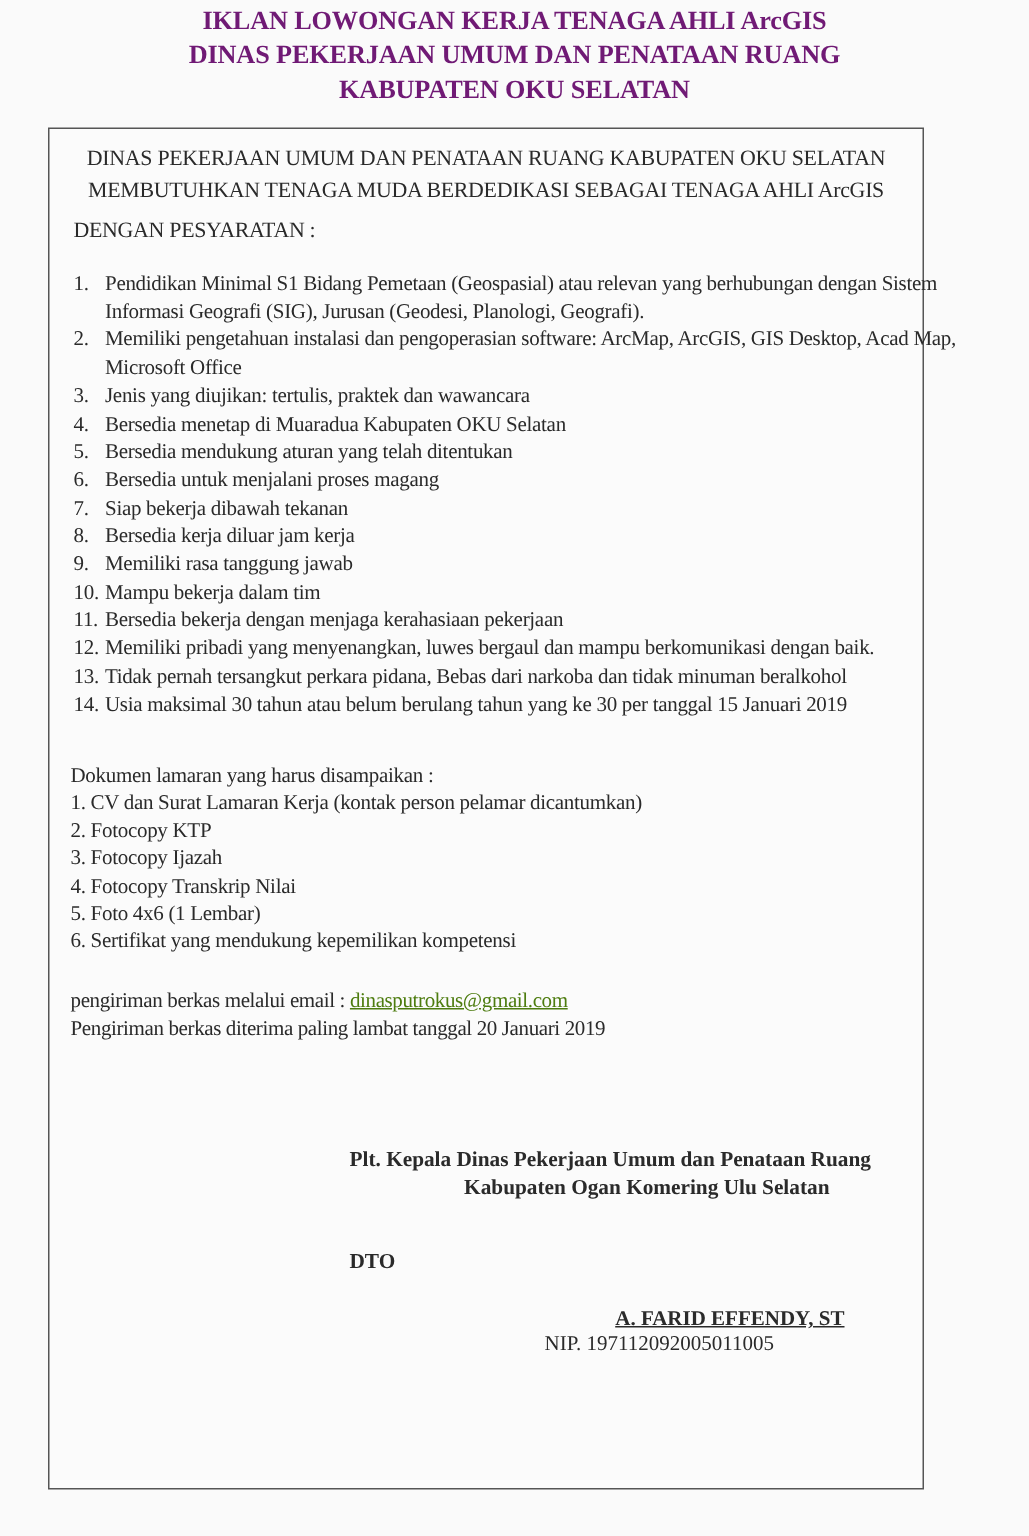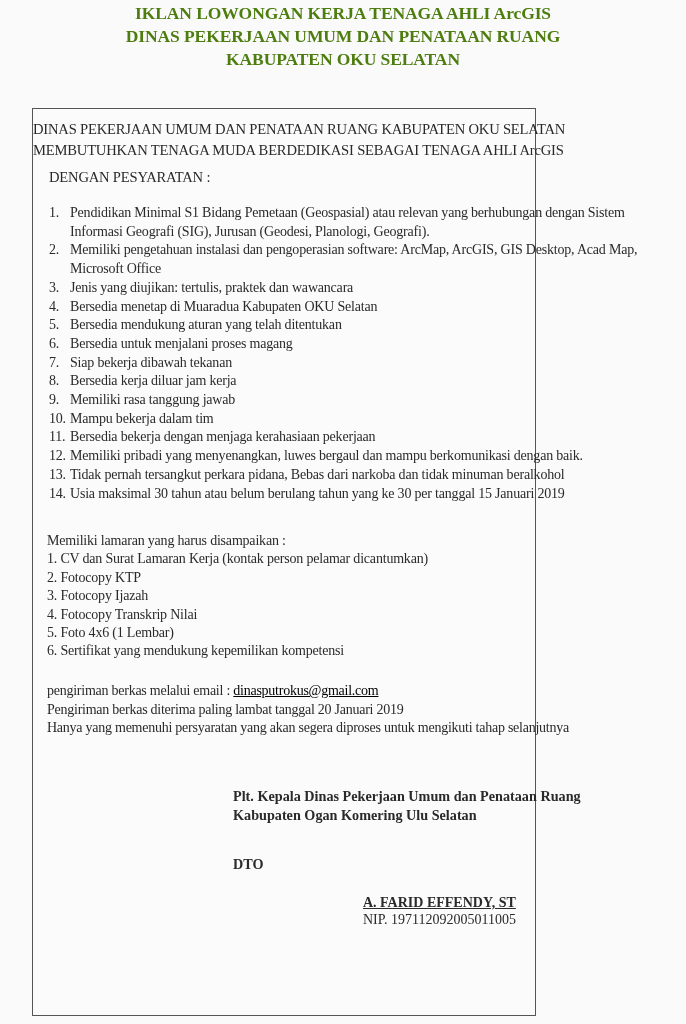--- a/index.html
+++ b/index.html
@@ -4,26 +4,26 @@
   <style>
     html, body { margin:0; padding:0; }
     body {
       width:686px; height:1024px; overflow:hidden; position:relative;
       background:#fafafa;
       font-family:"Liberation Serif", serif;
       color:#2a2a2a;
     }
     .title-block {
       position:absolute; left:0; top:2px; width:686px; text-align:center;
-      font-weight:bold; font-size:17.5px; line-height:23px; color:#4d7c0f;
+      font-weight:bold; font-size:17.5px; line-height:23px; color:#701a75;
       letter-spacing:-0.1px;
     }
     .title-block div { white-space:nowrap; }
     .box {
-      position:absolute; left:32px; top:108px; width:504px; height:908px;
+      position:absolute; left:32px; top:85px; width:584px; height:908px;
       border:1.3px solid #555; box-sizing:border-box; background:#fbfbfb;
     }
     .box-header {
       position:absolute; left:0; top:10px; width:100%; text-align:center;
       font-size:14.6px; line-height:20.5px; white-space:nowrap; letter-spacing:-0.2px;
     }
     .req-heading {
       position:absolute; left:16px; top:60px; font-size:14.6px; letter-spacing:-0.2px;
     }
     .req-list {
@@ -35,34 +35,34 @@
     .req-text { flex:1; }
     .req-item.justify .req-text { text-align:justify; text-align-last:left; }
     .docs {
       position:absolute; left:14px; top:423px; width:590px;
       font-size:14px; line-height:18.4px; letter-spacing:-0.2px;
     }
     .contact {
       position:absolute; left:14px; top:573px; width:600px;
       font-size:14px; line-height:18.6px; letter-spacing:-0.25px; white-space:nowrap;
     }
-    .email-link { color:#000000; text-decoration:underline; }
+    .email-link { color:#4d7c0f; text-decoration:underline; }
     .sign {
-      position:absolute; left:200px; top:678px; width:320px; text-align:left;
+      position:absolute; left:200px; top:678px; width:320px; text-align:right;
       font-size:14.2px; line-height:19px; font-weight:bold; white-space:nowrap;
     }
     .dto {
       position:absolute; left:200px; top:747px; width:320px; text-align:left;
       font-size:14.2px; font-weight:bold;
     }
     .signee {
       position:absolute; left:330px; top:785px; width:200px;
       font-size:14px; line-height:17px; text-align:left; white-space:nowrap;
     }
-    .signee-name { font-weight:bold; text-decoration:underline; }
+    .signee-name { font-weight:bold; text-decoration:underline;text-align:right; }
   </style>
 </head>
 <body>
 
 <div class="title-block">
   <div>IKLAN LOWONGAN KERJA TENAGA AHLI ArcGIS</div>
   <div>DINAS PEKERJAAN UMUM DAN PENATAAN RUANG</div>
   <div>KABUPATEN OKU SELATAN</div>
 </div>
 
@@ -127,33 +127,32 @@
         <span class="req-num">13.</span>
         <span class="req-text">Tidak pernah tersangkut perkara pidana, Bebas dari narkoba dan tidak minuman beralkohol</span>
       </div>
     <div class="req-item">
         <span class="req-num">14.</span>
         <span class="req-text">Usia maksimal 30 tahun atau belum berulang tahun yang ke 30 per tanggal 15 Januari 2019</span>
       </div>
   </div>
 
   <div class="docs">
-    <div>Memiliki lamaran yang harus disampaikan :</div>
+    <div>Dokumen lamaran yang harus disampaikan :</div>
     <div>1. CV dan Surat Lamaran Kerja (kontak person pelamar dicantumkan)</div>
     <div>2. Fotocopy KTP</div>
     <div>3. Fotocopy Ijazah</div>
     <div>4. Fotocopy Transkrip Nilai</div>
     <div>5. Foto 4x6 (1 Lembar)</div>
     <div>6. Sertifikat yang mendukung kepemilikan kompetensi</div>
   </div>
 
   <div class="contact">
     <div><span>pengiriman berkas melalui email : </span><span class="email-link">dinasputrokus@gmail.com</span></div>
     <div>Pengiriman berkas diterima paling lambat tanggal 20 Januari 2019</div>
-    <div>Hanya yang memenuhi persyaratan yang akan segera diproses untuk mengikuti tahap selanjutnya</div>
   </div>
 
   <div class="sign">
     <div>Plt. Kepala Dinas Pekerjaan Umum dan Penataan Ruang</div>
     <div>Kabupaten Ogan Komering Ulu Selatan</div>
   </div>
 
   <div class="dto">DTO</div>
 
   <div class="signee">

